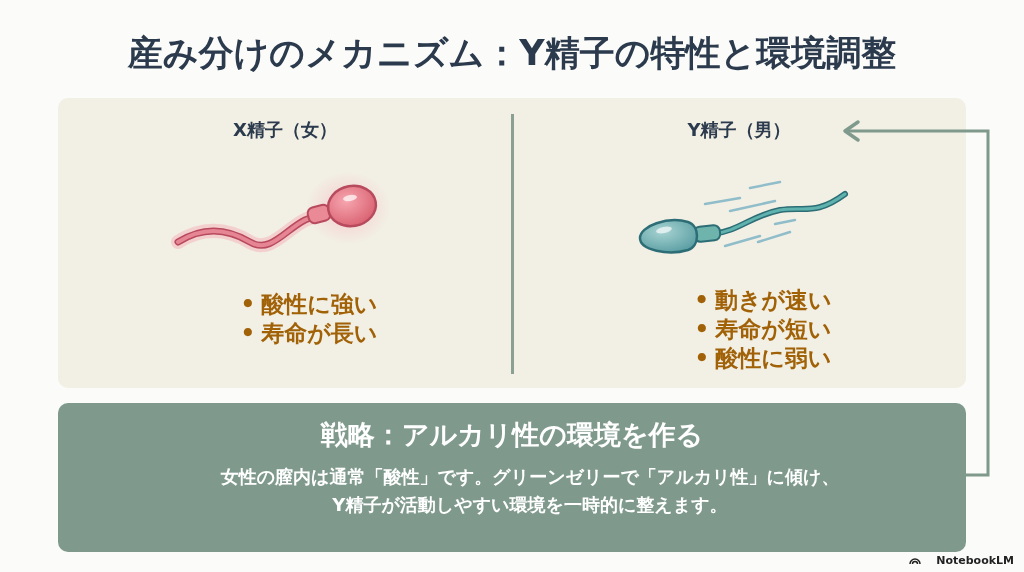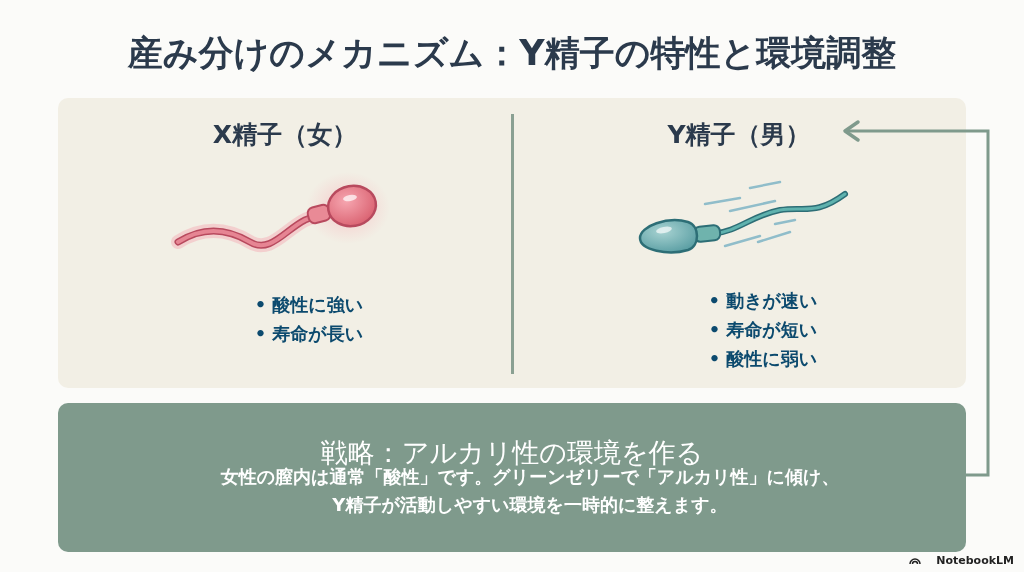--- a/index.html
+++ b/index.html
@@ -23,36 +23,36 @@
       position: absolute; left: 453px; top: 16px; width: 3px; height: 260px;
       background: #8aa092;
     }
     .col {
       position: absolute; top: 0; width: 454px; height: 290px; text-align: center;
     }
     .col.left { left: 0; }
     .col.right { left: 454px; }
     .col-title {
       position: absolute; left: 0; width: 100%; top: 20px;
-      font-size: 25px; font-weight: bold; color: #2b3a4c;
+      font-size: 18px; font-weight: bold; color: #2b3a4c;
     }
     .illus { position: absolute; }
     .bullets {
       position: absolute; left: 0; width: 100%; list-style: none;
-      font-size: 18px; font-weight: bold; color: #0c4a6e; line-height: 29px; padding-left: 48px;
+      font-size: 23px; font-weight: bold; color: #a16207; line-height: 29px; padding-left: 48px;
     }
     .bullets li { display: block; }
     .bullets .dot { margin-right: 6px; }
     .bottom-panel {
       position: absolute; left: 58px; top: 403px; width: 908px; height: 149px;
       background: #7f9a8c; border-radius: 10px; color: #ffffff; text-align: center;
     }
     .strategy-title {
       position: absolute; left: 0; width: 100%; top: 14px;
-      font-size: 27px; font-weight: normal; margin-top: 18px;
+      font-size: 27px; font-weight: bold;
     }
     .strategy-body {
       position: absolute; left: 0; width: 100%; top: 60px;
       font-size: 18px; font-weight: bold; line-height: 28px; padding-left: 36px;
     }
     .footnote {
       position: absolute; right: 16px; top: 121px;
       font-size: 13px; font-weight: bold; color: #f3f5f2;
     }
     .connector { position: absolute; left: 0; top: 0; pointer-events: none; }

